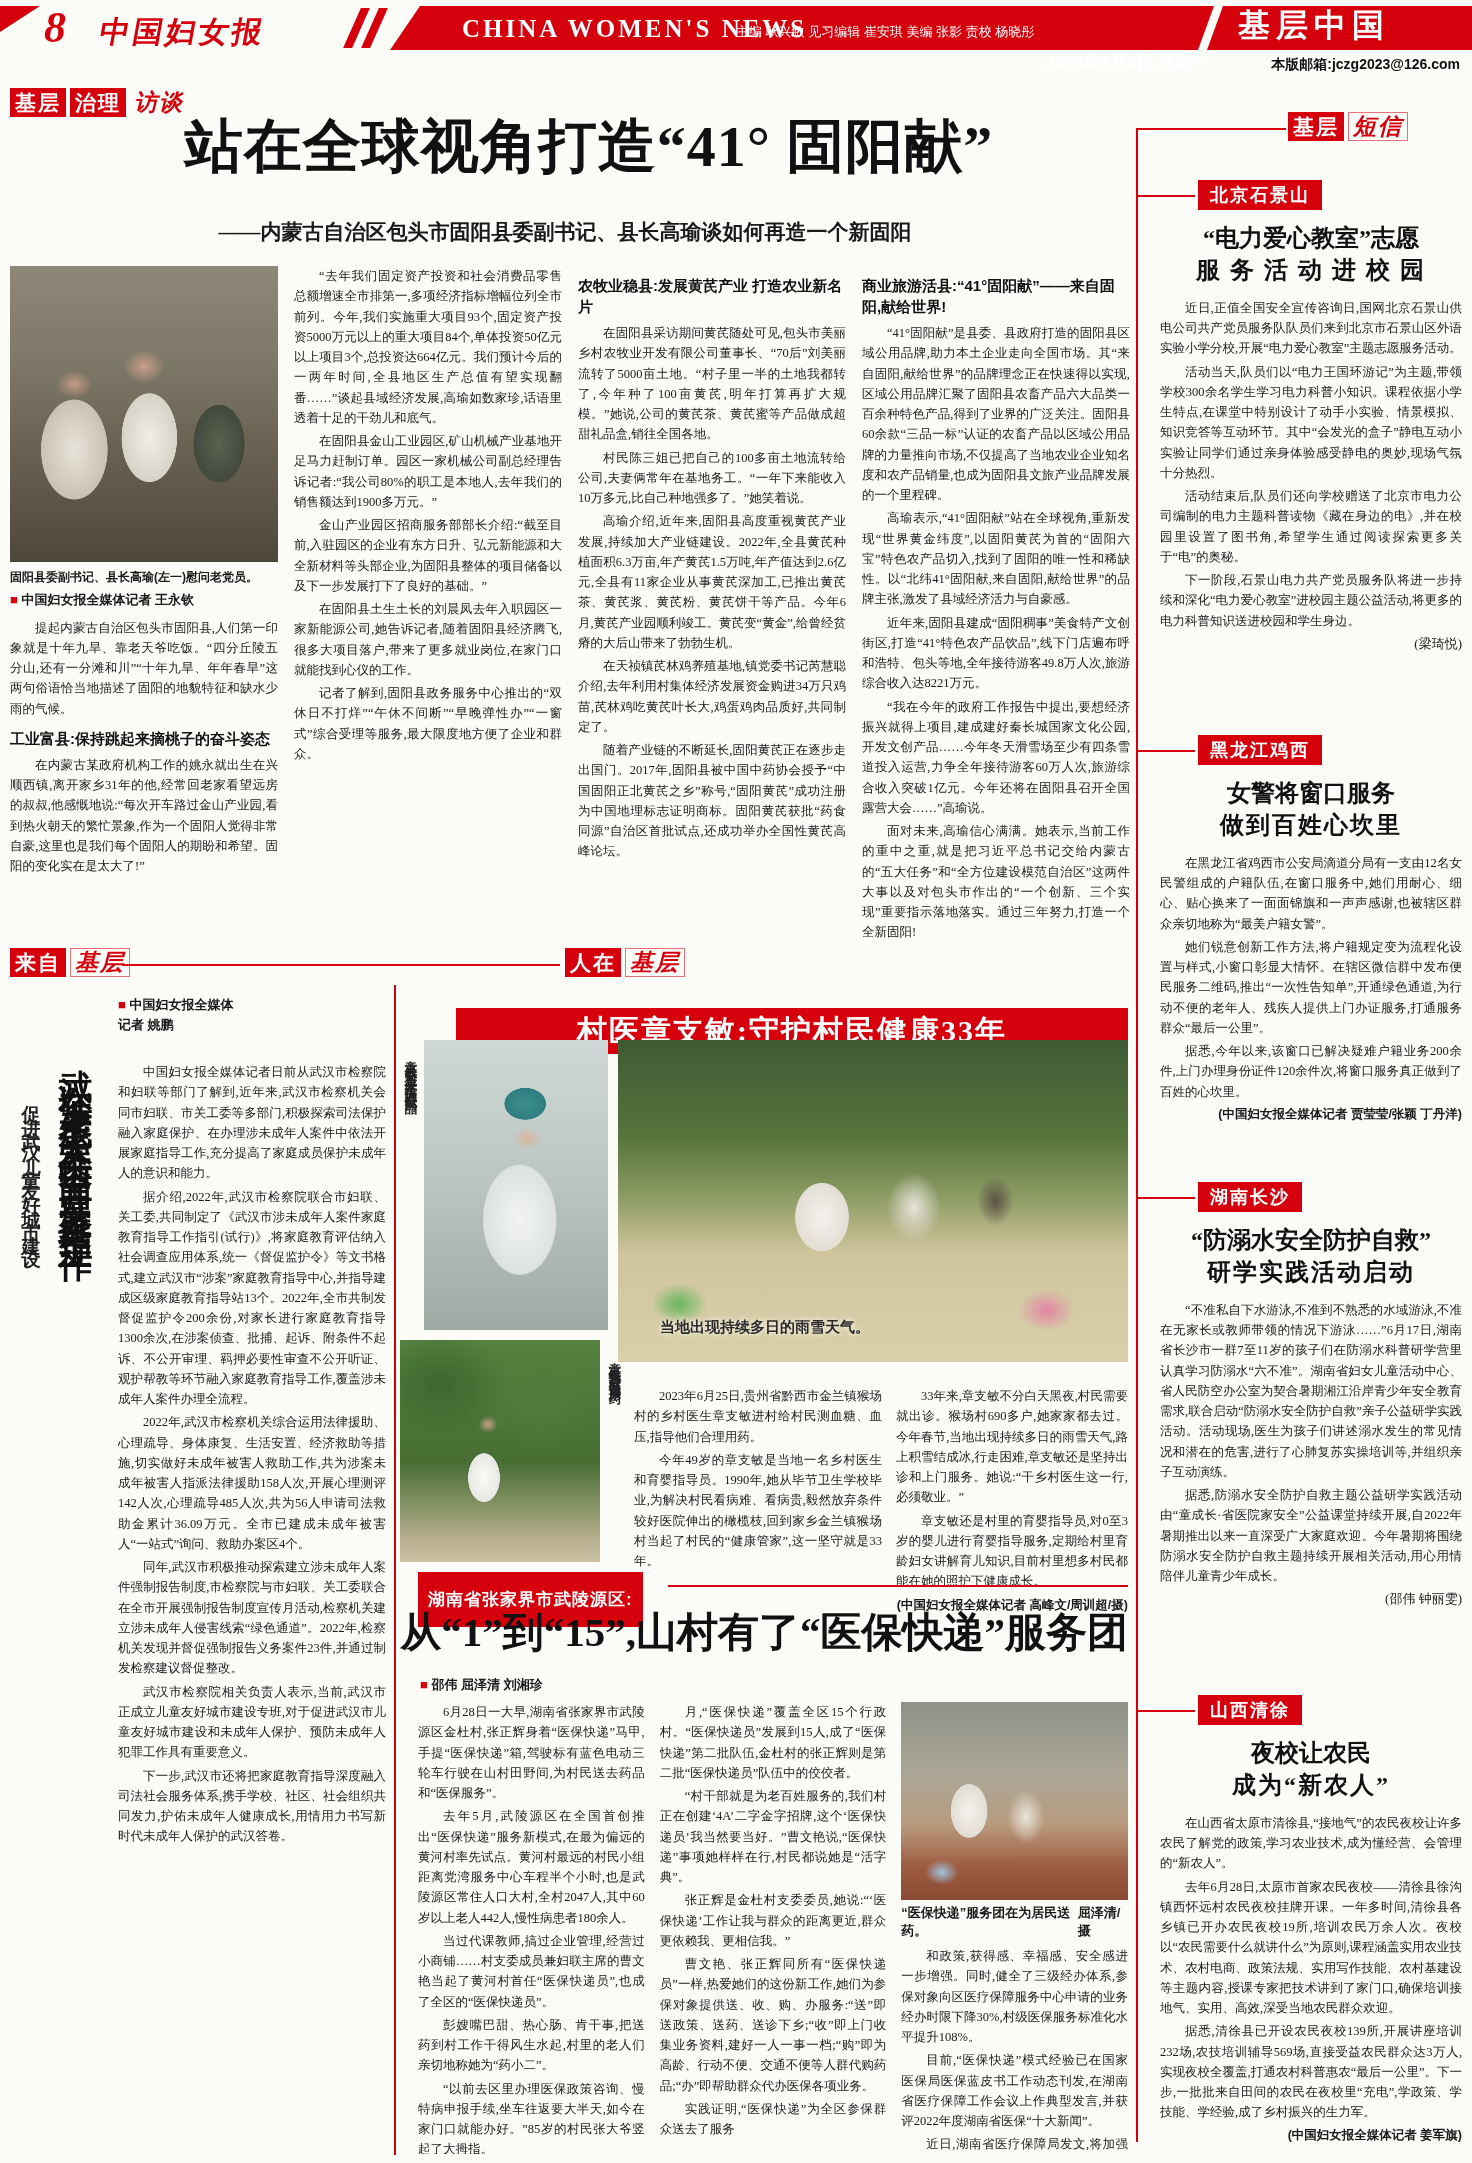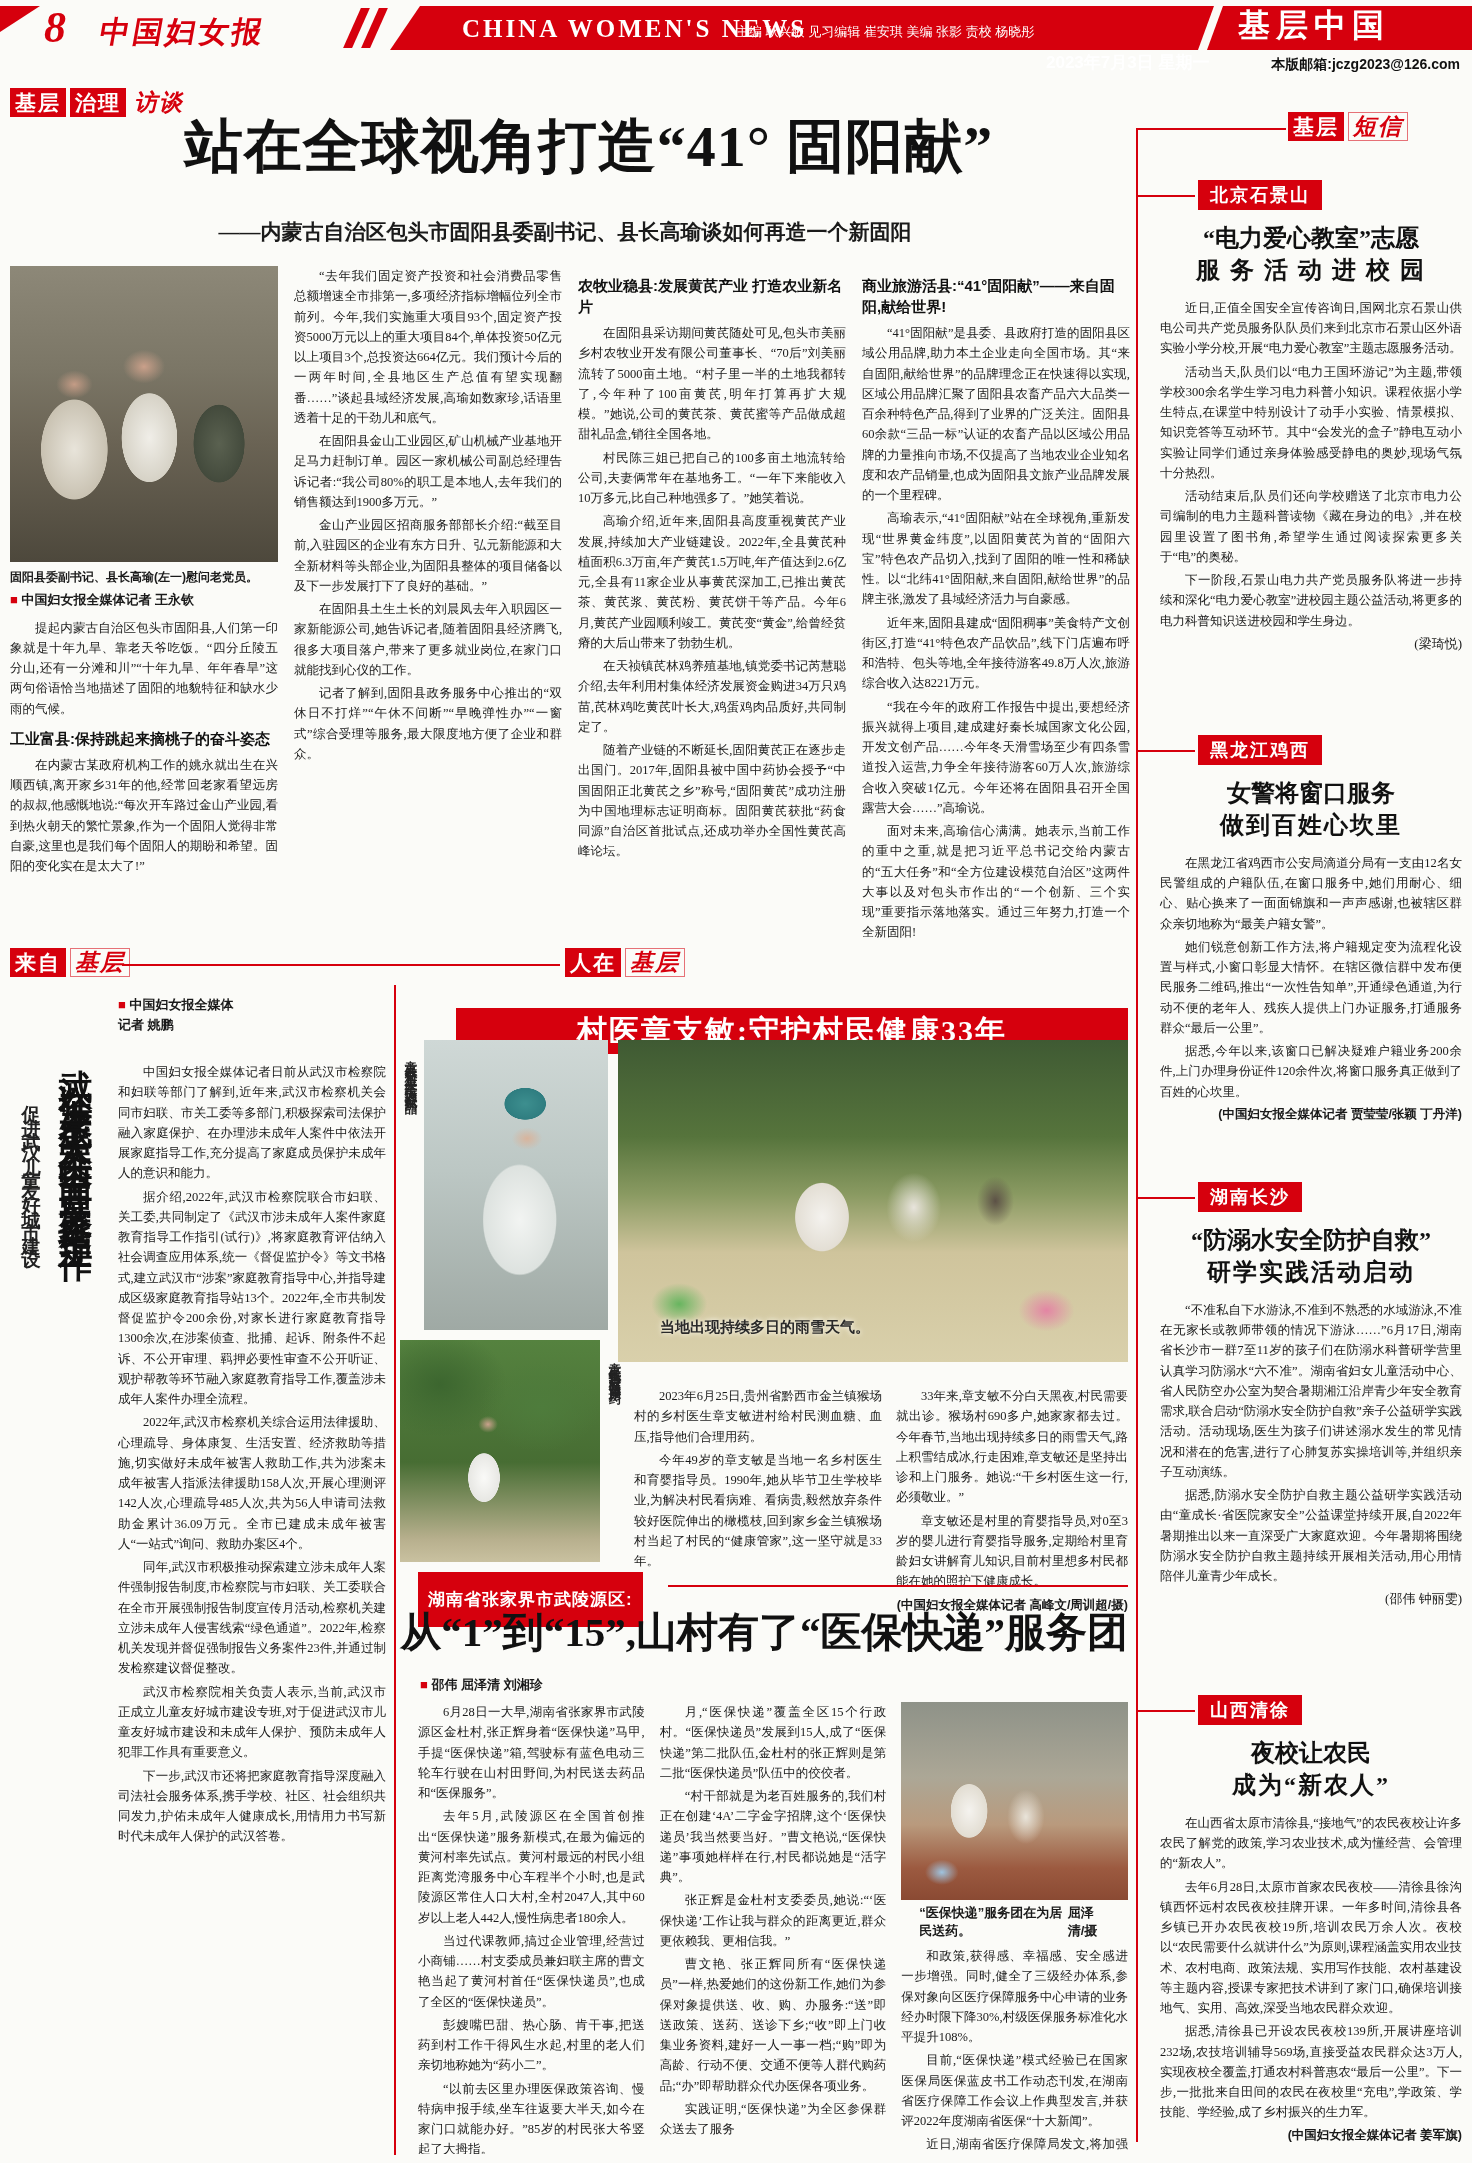--- a/index.html
+++ b/index.html
@@ -107,21 +107,21 @@
   .bt-byline::before{content:"■ ";color:#d6000d;}
   .bt-cols{position:absolute;left:418px;top:1702px;width:710px;height:452px;display:flex;gap:15px;overflow:hidden;}
   .bt-col{flex:1 1 0;overflow:hidden;}
   .bt-photo{width:100%;height:198px;margin-bottom:4px;
       background:
         radial-gradient(30px 44px at 30% 55%,#f5f3ef 0%,#e2ddd2 60%,transparent 62%),
         radial-gradient(30px 44px at 55% 58%,#e9e4da 0%,transparent 62%),
         radial-gradient(24px 18px at 18% 86%,#9fc4e0 0%,transparent 70%),
         linear-gradient(180deg,#8e9288 0%,#aca796 38%,#b99a7d 62%,#9c5a40 84%,#8a4a33 100%);}
   .bt-cap{display:flex;justify-content:space-between;align-items:baseline;
-          font:700 13px "Liberation Sans","DejaVu Sans",sans-serif;margin:2px 18px 6px;}
+          font:700 13px "Liberation Sans","DejaVu Sans",sans-serif;margin:2px 0 6px;}
 
   
   .sart{position:absolute;left:1160px;width:302px;}
   .rlabel{position:relative;display:inline-block;margin-left:38px;background:#d6000d;color:#fff;
           font:700 18px "Liberation Sans","DejaVu Sans",sans-serif;padding:3px 12px;letter-spacing:2px;}
   .rlabel::before{content:"";position:absolute;left:-61px;top:50%;width:58px;height:2px;background:#d6000d;}
   .shead{text-align:center;font:900 24px/1.35 "Liberation Serif",serif;margin:12px 0 11px;color:#111;}
   .shead .l2{letter-spacing:2px;}
   .ssign{text-align:right;font-size:13px;margin-top:4px;}
   .ssign.bold{font-weight:700;font-family:"Liberation Sans","DejaVu Sans",sans-serif;font-size:12.5px;}

